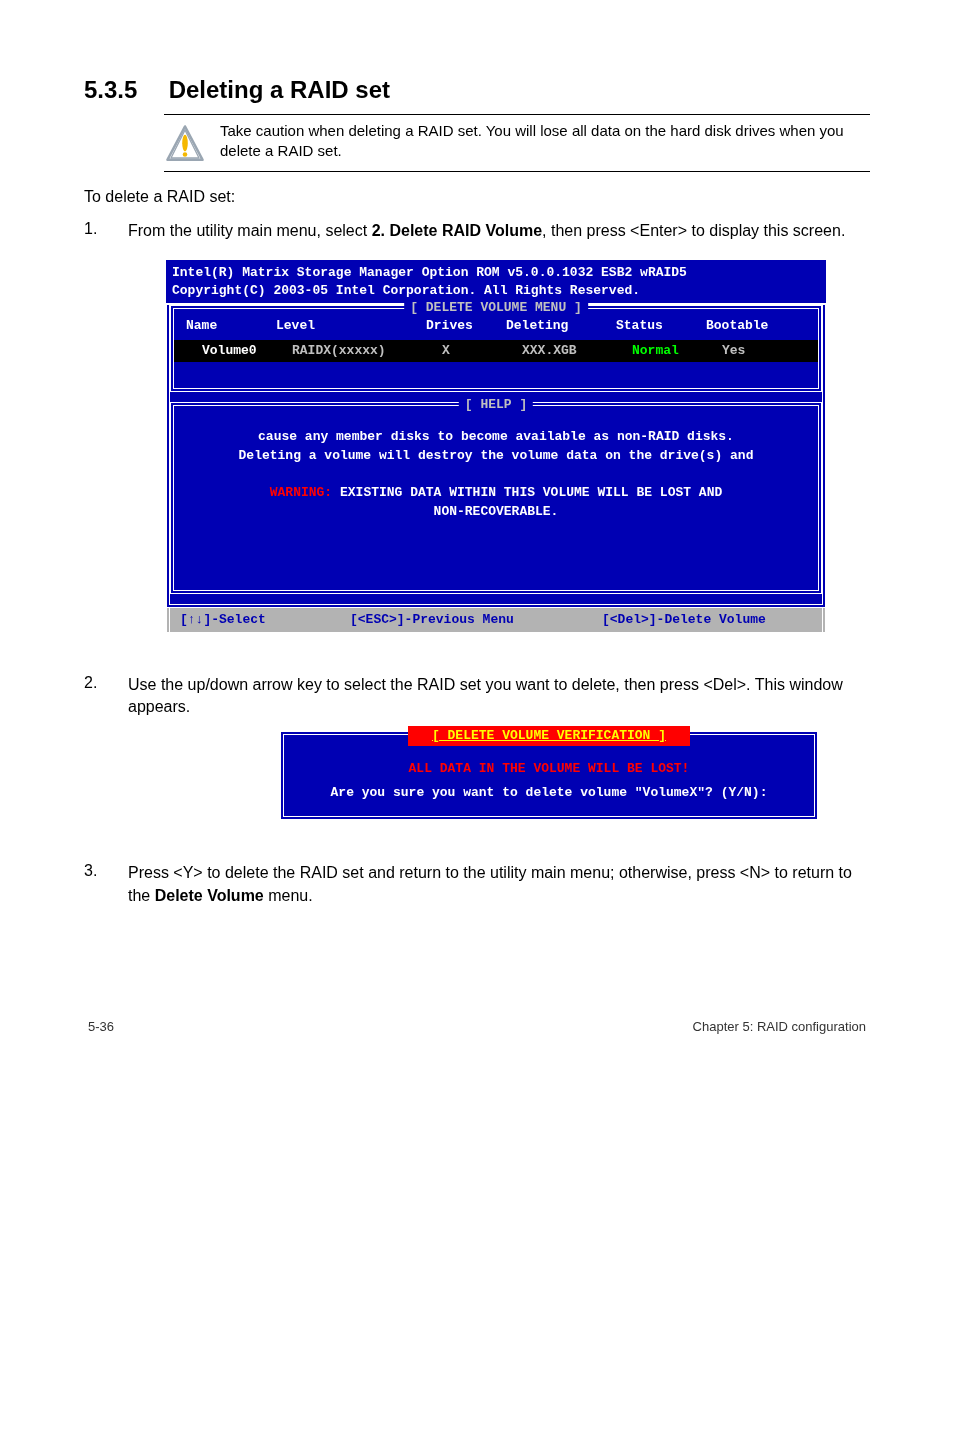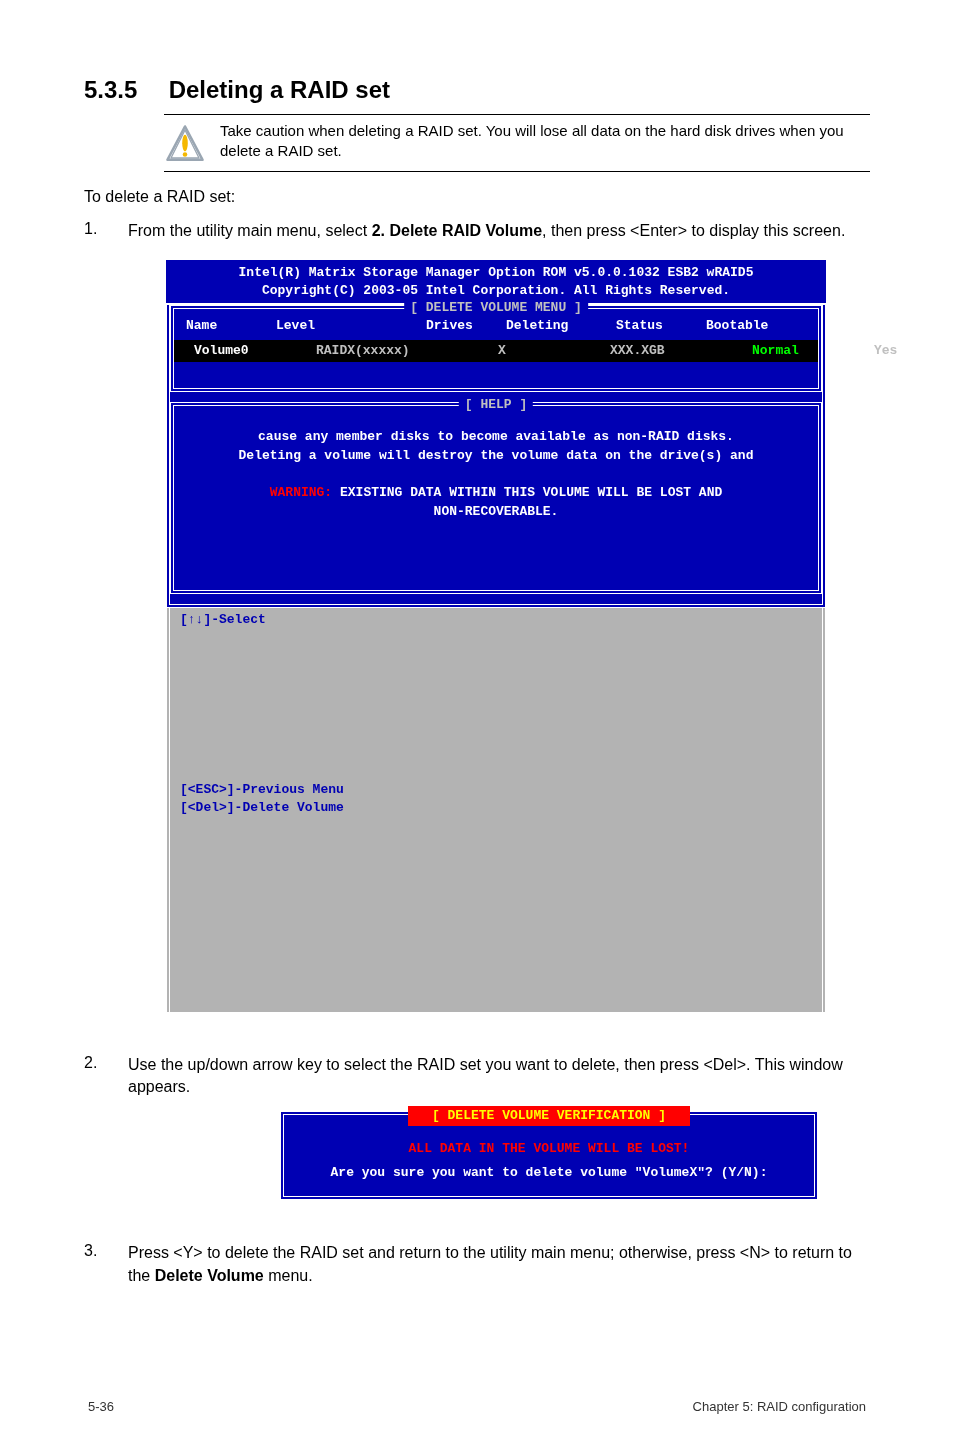--- a/index.html
+++ b/index.html
@@ -78,21 +78,20 @@
   .term-blue {
     background: #0000b3;
     border-left: 4px double #fff;
     border-right: 4px double #fff;
     border-bottom: 4px double #fff;
     padding: 0;
   }
   .term-header {
     background: #0000b3;
     color: #fff;
-    text-align: center;
     padding: 4px 6px;
     line-height: 1.35;
   }
   .fieldset {
     position: relative;
     border: 4px double #fff;
     margin: 2px 0 10px 0;
     padding: 6px 8px;
   }
   .fieldset-legend {
@@ -117,43 +116,41 @@
   .vol-row .c2 { flex: 0 0 150px; }
   .vol-row .c3 { flex: 0 0 80px; }
   .vol-row .c4 { flex: 0 0 110px; }
   .vol-row .c5 { flex: 0 0 90px; }
   .vol-row .c6 { flex: 1; }
   .vol-head { color: #fff; }
   .vol-data {
     background: #000;
     color: #c0c0c0;
     margin: 2px -8px 0 -8px;
-    padding: 2px 20px;
-    gap: 32px;
+    padding: 2px 28px;
   }
   .vol-data .c1 { color: #fff; }
   .vol-data .c5 { color: #00ff00; }
   .help-inner {
     text-align: center;
     color: #fff;
     padding: 16px 14px 24px 14px;
     line-height: 1.45;
   }
   .help-inner .warn-prefix { color: #ff0000; }
   .term-footer {
     background: #b3b3b3;
     color: #0000b3;
     font-family: "Courier New", monospace;
     font-size: 13px;
     font-weight: bold;
     display: flex;
     padding: 3px 10px;
     border-left: 4px double #fff;
     border-right: 4px double #fff;
-    flex-direction: column;
   }
   .term-footer .f1 { flex: 0 0 170px; }
   .term-footer .f2 { flex: 1; }
   .term-footer .f3 { flex: 0 0 210px; text-align: left; }
 
   .dialog {
     font-family: "Courier New", monospace;
     font-size: 13px;
     font-weight: bold;
     background: #0000b3;
@@ -166,20 +163,21 @@
     position: relative;
   }
   .dialog-title {
     display: inline-block;
     background: #ff0000;
     color: #ffff00;
     padding: 1px 24px;
     margin-top: -10px;
     position: relative;
     top: -10px;
+    text-decoration: underline;
   }
   .dialog-warn {
     color: #ff0000;
     margin: 4px 0 6px 0;
   }
   .dialog-question {
     color: #fff;
   }
 
   .footer {

